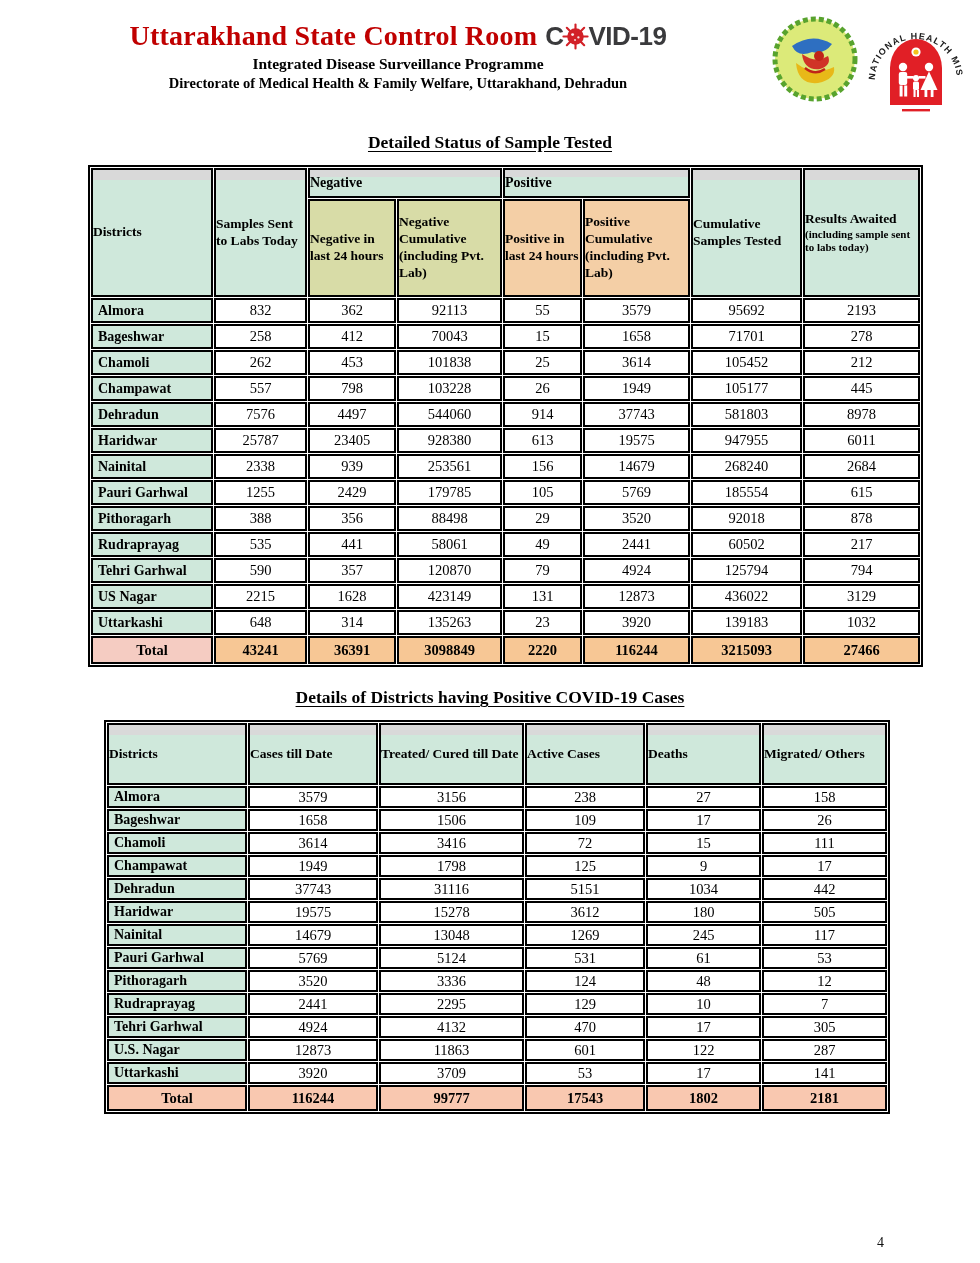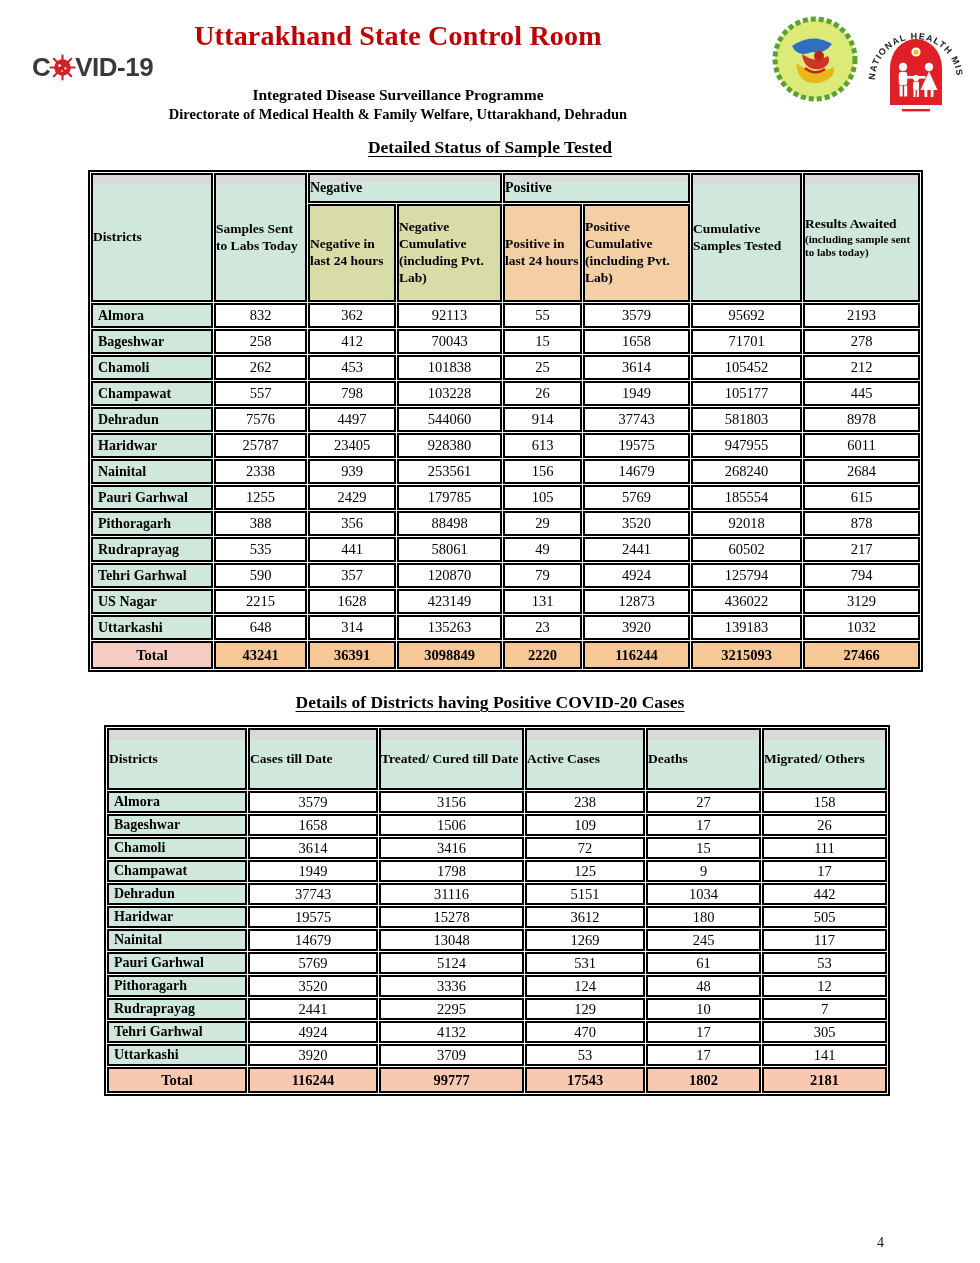--- a/index.html
+++ b/index.html
@@ -17,21 +17,21 @@
   }
   *{box-sizing:border-box;margin:0;padding:0;}
   body{background:#fff;font-family:"Liberation Serif","DejaVu Serif",serif;}
   .page{width:980px;height:1263px;position:relative;background:#fff;overflow:hidden;padding-top:8px;}
 
   
   .report-header{display:flex;align-items:flex-start;padding:4px 14px 0 24px;}
   .logo-left{width:112px;text-align:center;flex:0 0 auto;}
   .logo-caption{display:block;font-size:9px;color:#3c3c50;letter-spacing:1px;margin-top:1px;}
   .header-center{flex:1 1 auto;text-align:center;padding-top:8px;}
-  .title-line{display:flex;justify-content:center;white-space:nowrap;flex-direction:column;}
+  .title-line{display:flex;justify-content:center;white-space:nowrap;}
   .org-title{color:var(--title-red);font-weight:bold;font-size:28px;letter-spacing:.2px;}
   .covid-wordmark{display:inline-flex;align-items:center;font-family:"Liberation Sans","DejaVu Sans",sans-serif;font-weight:bold;font-size:26px;color:var(--covid-dark);margin-left:8px;letter-spacing:-.5px;}
   .covid-wordmark svg{margin:0 -1px;}
   .subtitle1{font-weight:bold;font-size:15.5px;margin-top:3px;}
   .subtitle2{font-weight:bold;font-size:14.5px;margin-top:2px;}
   .logos-right{display:flex;gap:8px;flex:0 0 auto;margin-top:4px;align-items:flex-start;}
 
   
   .table-title{font-size:17.5px;font-weight:bold;text-align:center;text-decoration:underline;text-underline-offset:3px;}
   .title-1{margin-top:14px;}
@@ -311,21 +311,21 @@
           <td>36391</td>
           <td>3098849</td>
           <td>2220</td>
           <td>116244</td>
           <td>3215093</td>
           <td>27466</td>
         </tr>
     </tfoot>
   </table>
 
-  <h2 class="table-title title-2">Details of Districts having Positive COVID-20 Cases</h2>
+  <h2 class="table-title title-2">Details of Districts having Positive COVID-19 Cases</h2>
 
   <table id="cases-table" class="doc-table">
     <colgroup>
       <col style="width:140px">
         <col style="width:130px">
         <col style="width:145px">
       <col style="width:120px">
         <col style="width:115px">
         <col style="width:125px">
     </colgroup>
@@ -422,20 +422,28 @@
         </tr>
         <tr>
           <th>Tehri Garhwal</th>
           <td>4924</td>
           <td>4132</td>
           <td>470</td>
           <td>17</td>
           <td>305</td>
         </tr>
         <tr>
+          <th>U.S. Nagar</th>
+          <td>12873</td>
+          <td>11863</td>
+          <td>601</td>
+          <td>122</td>
+          <td>287</td>
+        </tr>
+        <tr>
           <th>Uttarkashi</th>
           <td>3920</td>
           <td>3709</td>
           <td>53</td>
           <td>17</td>
           <td>141</td>
         </tr>
       </tbody>
     <tfoot>
       <tr class="total-row">

